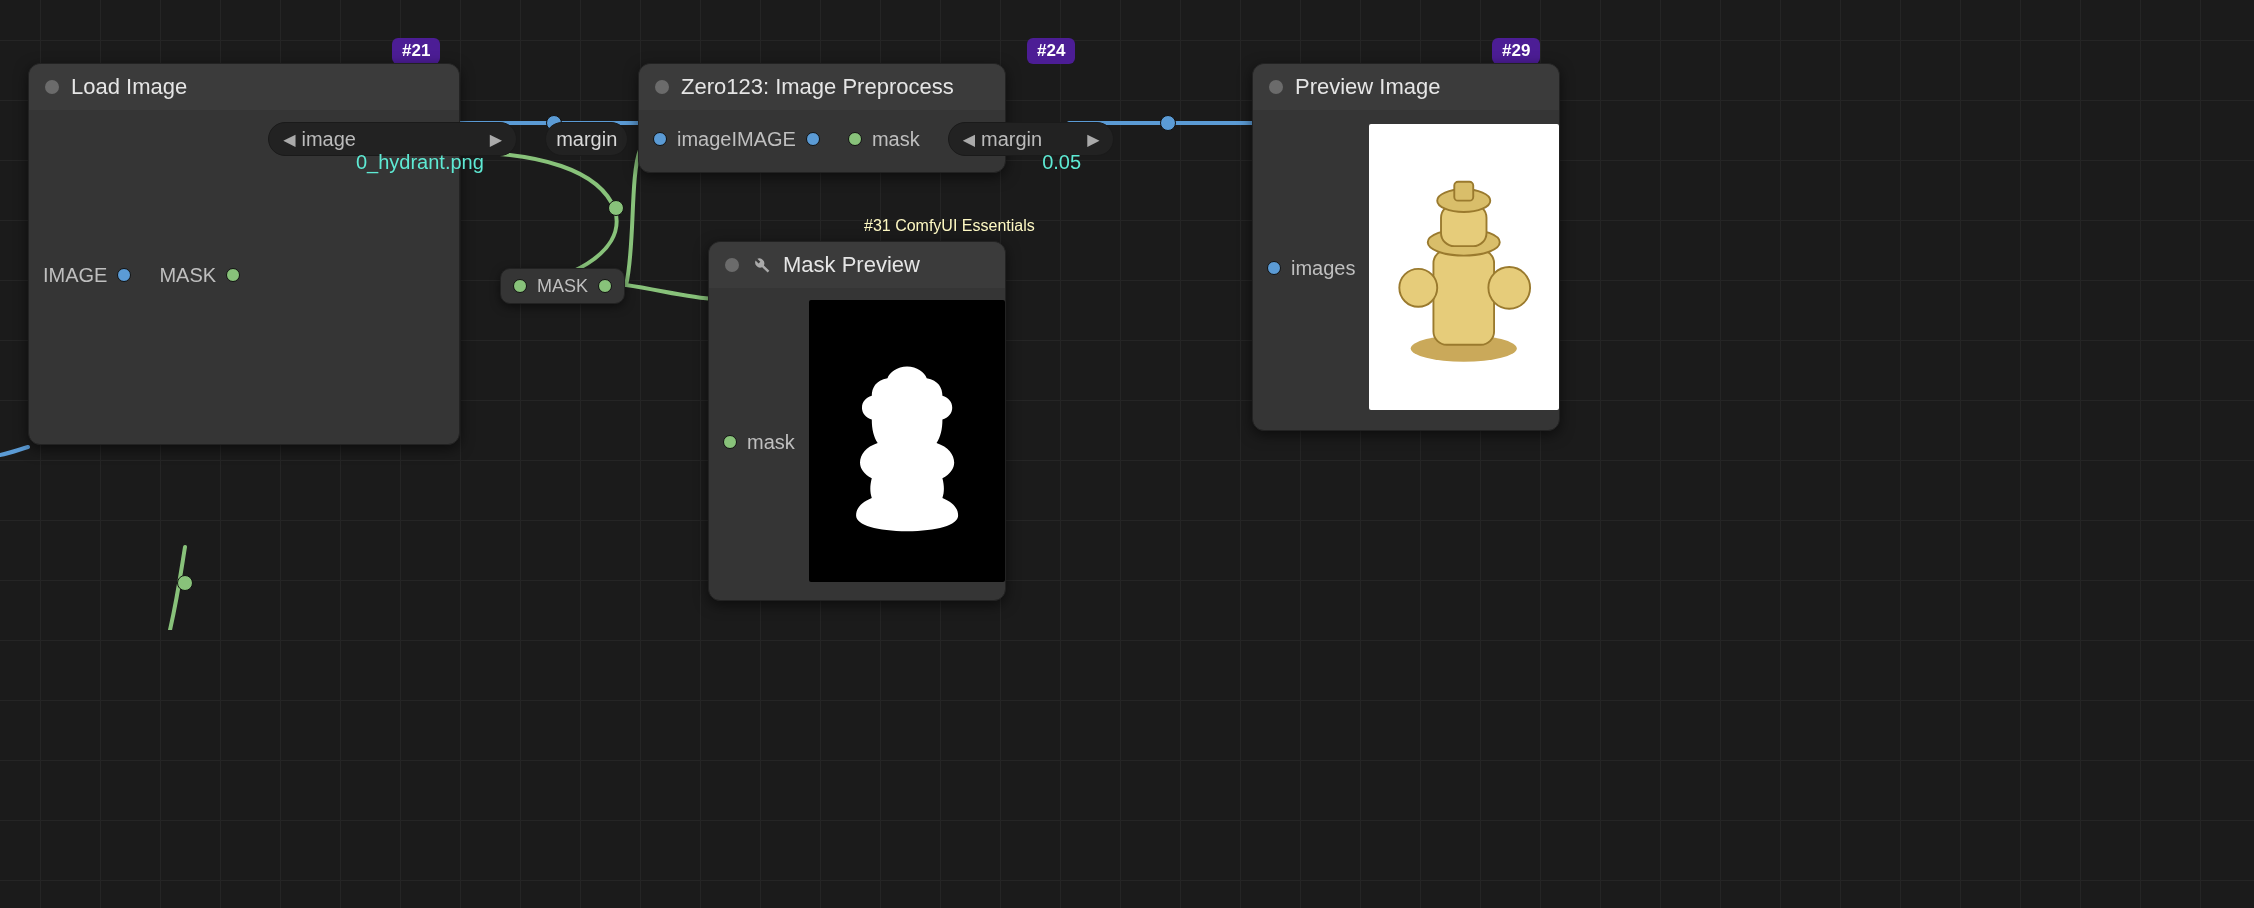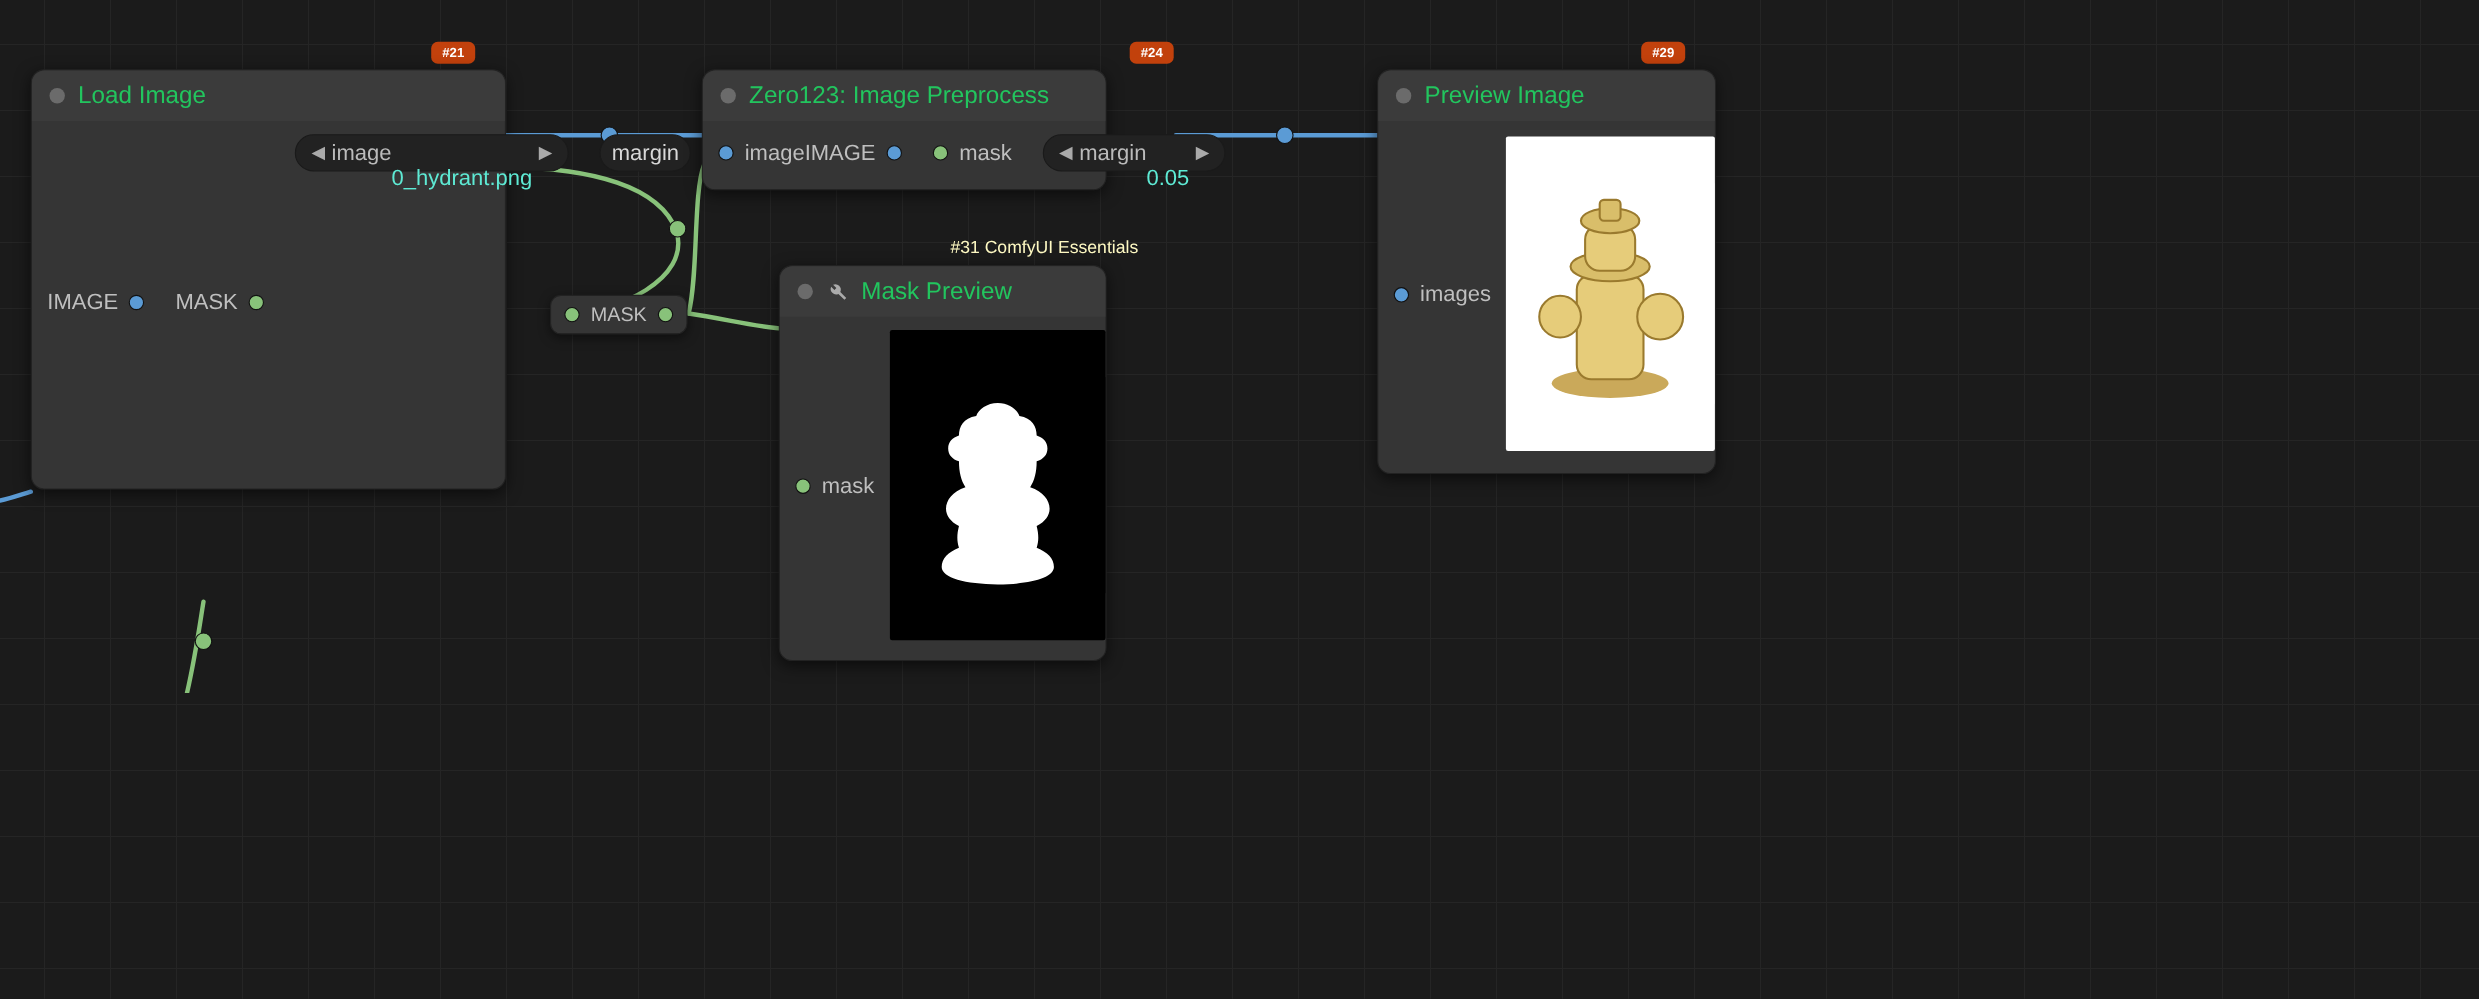--- a/index.html
+++ b/index.html
@@ -17,24 +17,24 @@
     background-image:
       linear-gradient(#252525 1px, transparent 1px),
       linear-gradient(90deg, #252525 1px, transparent 1px);
     background-size: 60px 60px;
     background-position: -20px -20px;
   }
   .canvas { position: absolute; inset: 0; }
 
   .badge {
     position: absolute;
-    background: #c2410c;
+    background: #4c1d95;
     color: #fff;
     font-weight: 600;
-    font-size: 12px;
+    font-size: 17px;
     padding: 3px 10px;
     border-radius: 6px;
   }
 
   .node {
     position: absolute;
     background: #353535;
     border: 1px solid #222;
     border-radius: 12px;
     box-shadow: 0 4px 14px rgba(0,0,0,0.55);
@@ -42,21 +42,21 @@
     flex-direction: column;
   }
   .node-header {
     background: #3b3b3b;
     border-top-left-radius: 12px;
     border-top-right-radius: 12px;
     padding: 10px 16px;
     display: flex;
     align-items: center;
     gap: 12px;
-    color: #22c55e;
+    color: #e5e5e5;
     font-size: 22px;
     font-weight: 400;
   }
   .title-dot {
     width: 14px; height: 14px; border-radius: 50%;
     background: #6b6b6b;
     flex-shrink: 0;
   }
   .node-body {
     padding: 6px 0 10px 0;

